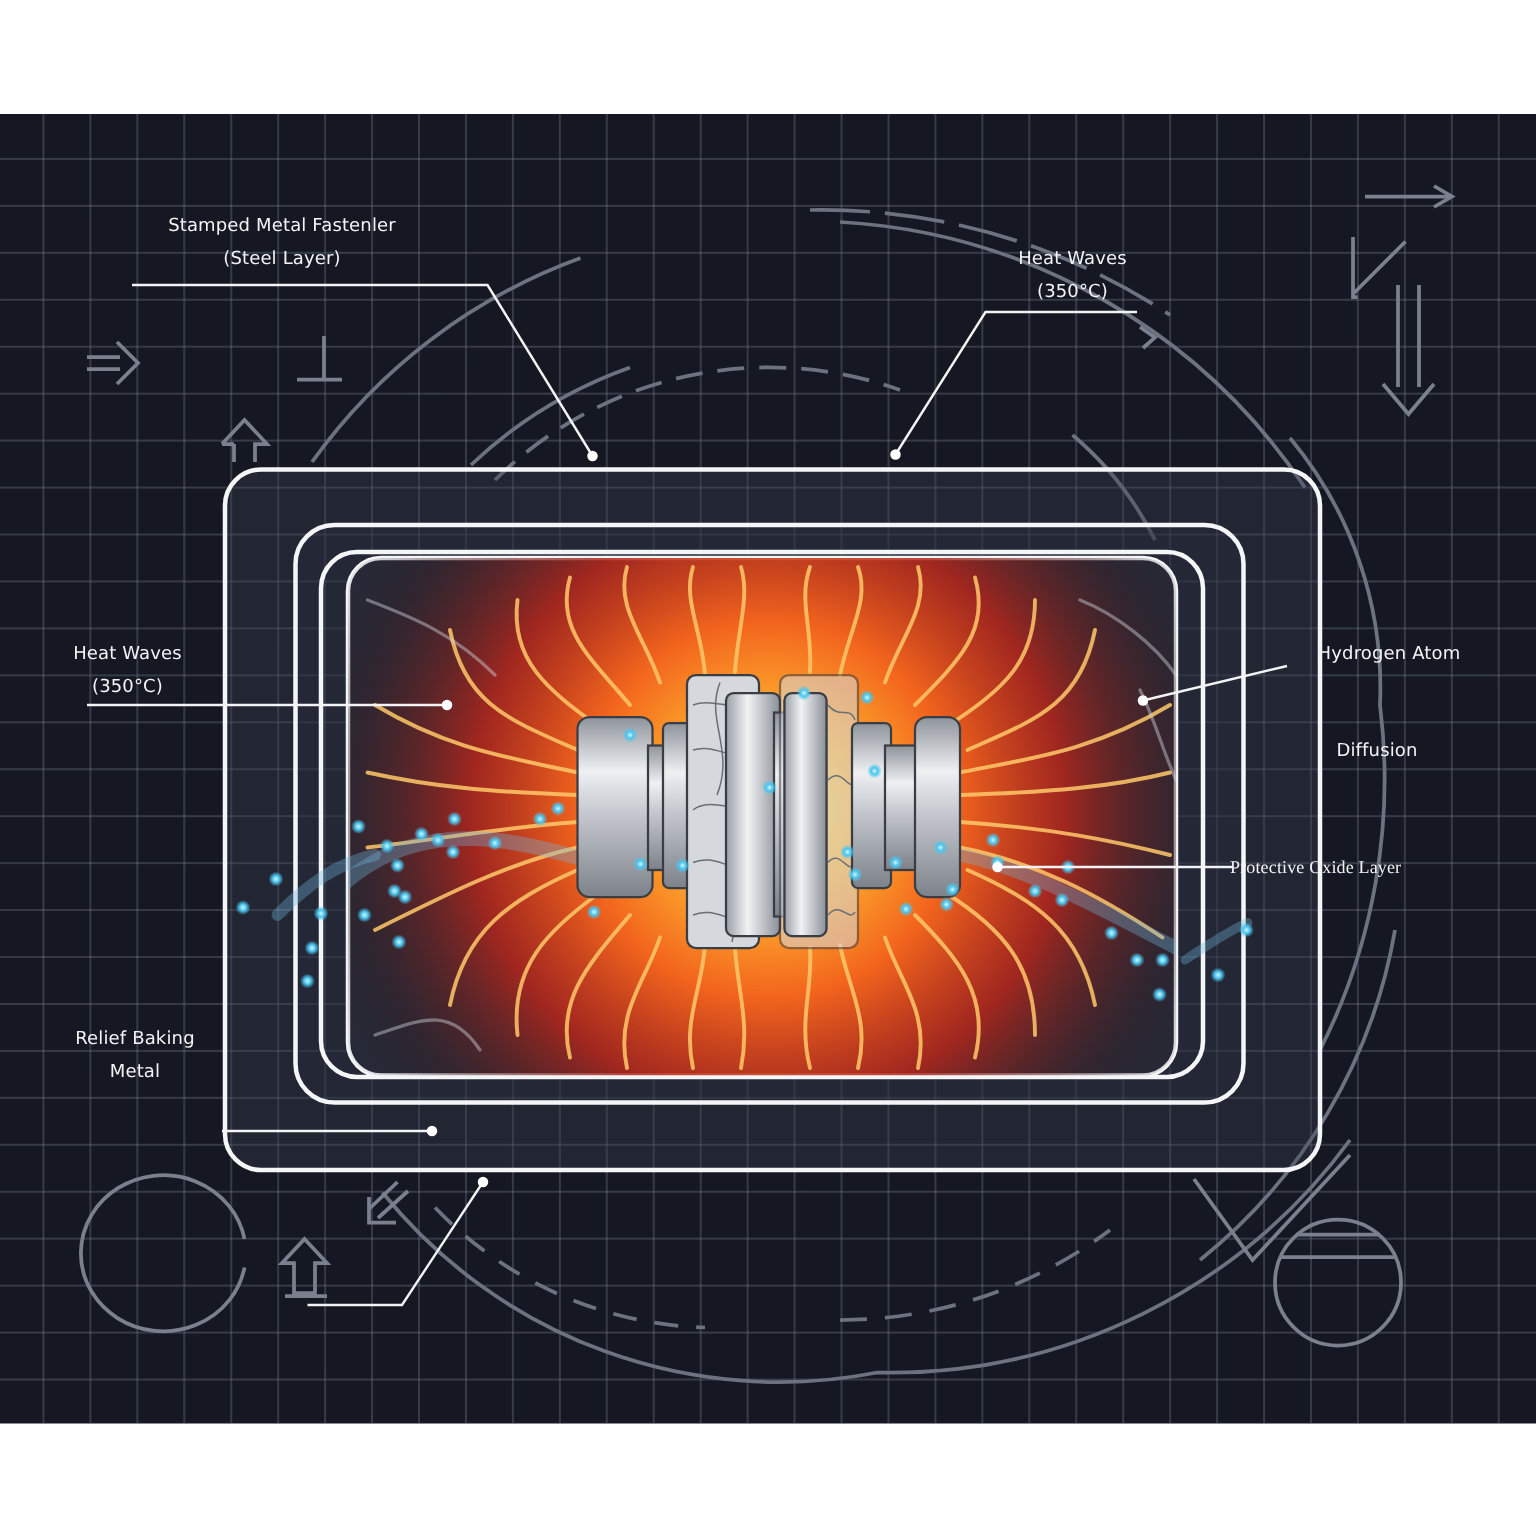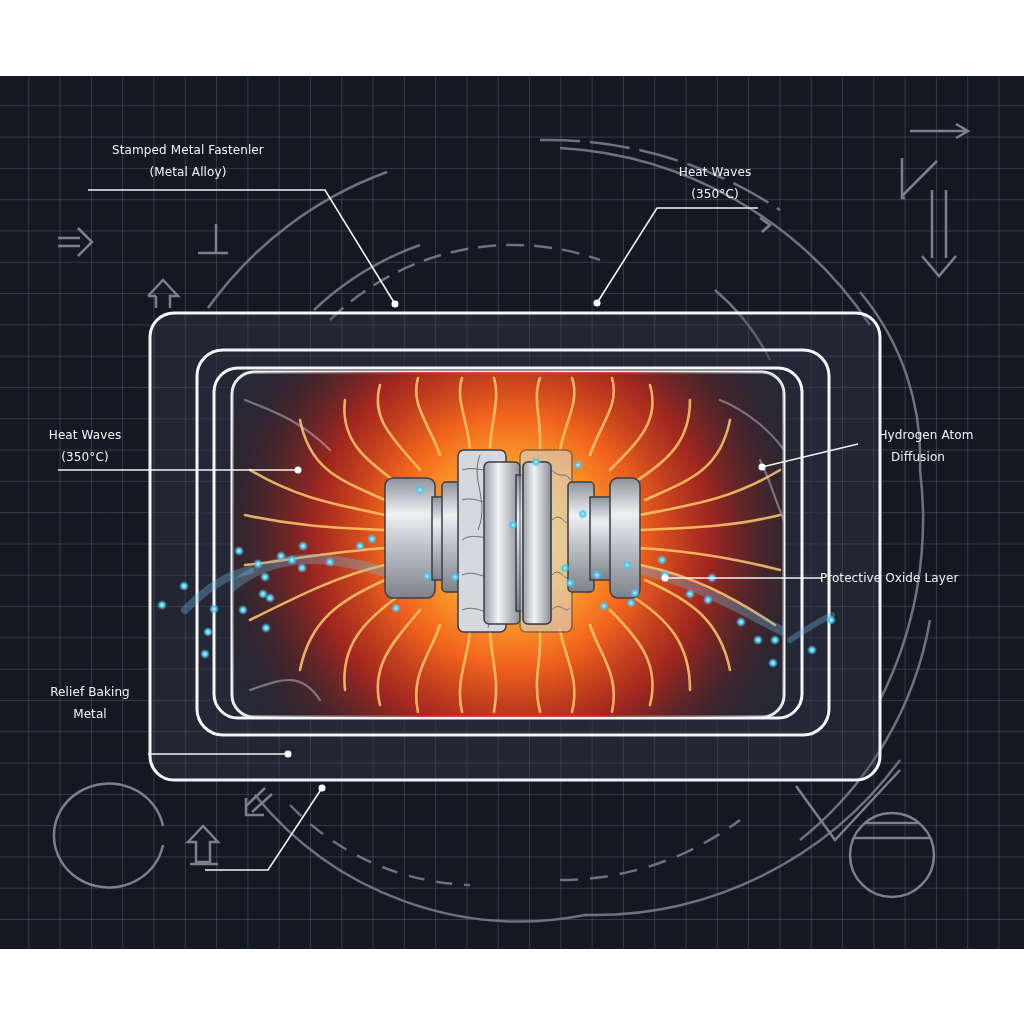--- a/index.html
+++ b/index.html
@@ -241,38 +241,38 @@
       <circle cx="298" cy="470" r="3.5"></circle>
     <circle cx="762" cy="467" r="3.5"></circle>
       <circle cx="665" cy="578" r="3.5"></circle>
       <circle cx="288" cy="754" r="3.5"></circle>
     <circle cx="322" cy="788" r="3.5"></circle>
   </g>
 </svg>
 
 <div class="label" style="left:78px; top:139px; width:220px;">
   <div>Stamped Metal Fastenler</div>
-  <div>(Metal Alloy)</div>
+  <div>(Steel Layer)</div>
 </div>
 
 <div class="label" style="left:655px; top:161px; width:120px;">
   <div>Heat Waves</div>
   <div>(350°C)</div>
 </div>
 
 <div class="label" style="left:25px; top:424px; width:120px;">
   <div>Heat Waves</div>
   <div>(350°C)</div>
 </div>
 
 <div class="label" style="left:851px; top:424px; width:150px; ">
   <div>Hydrogen Atom</div>
-  <div style="padding-right:16px;">Diffusion</div>
-</div>
-
-<div class="label" style="left:820px; top:567px; width:190px; text-align:left;">
+  <div style="padding-right:16px;margin-top:43px;">Diffusion</div>
+</div>
+
+<div class="label" style="left:820px; top:567px; width:190px; text-align:left;font-family:Liberation Serif, serif;">
   <div>Protective Oxide Layer</div>
 </div>
 
 <div class="label" style="left:30px; top:681px; width:120px;">
   <div>Relief Baking</div>
   <div>Metal</div>
 </div>
 
 </body></html>

